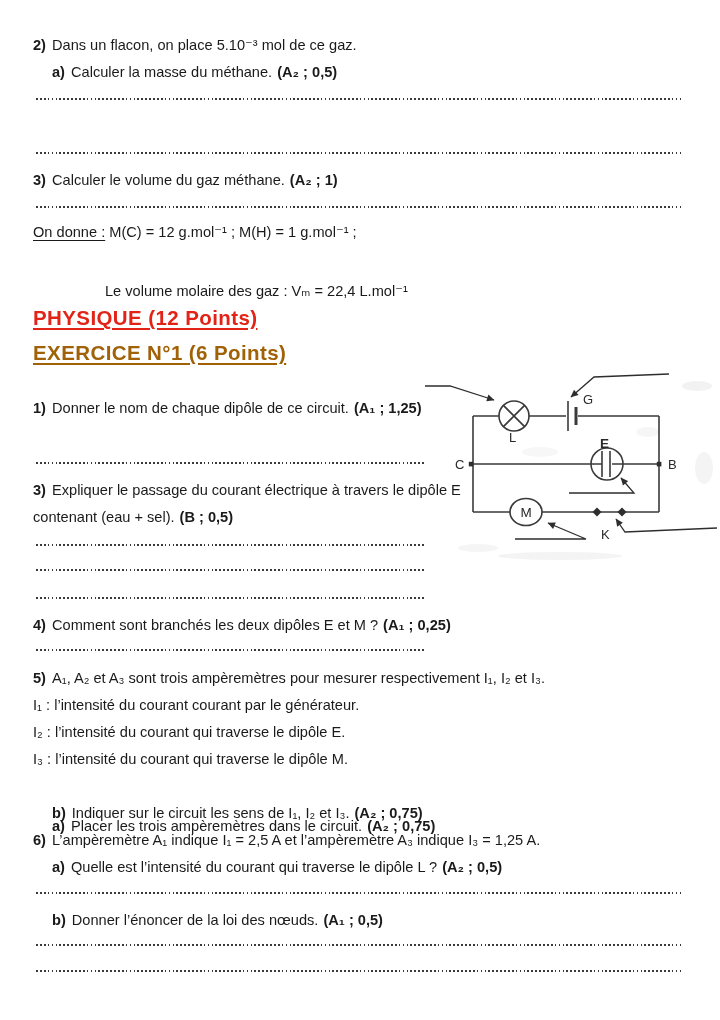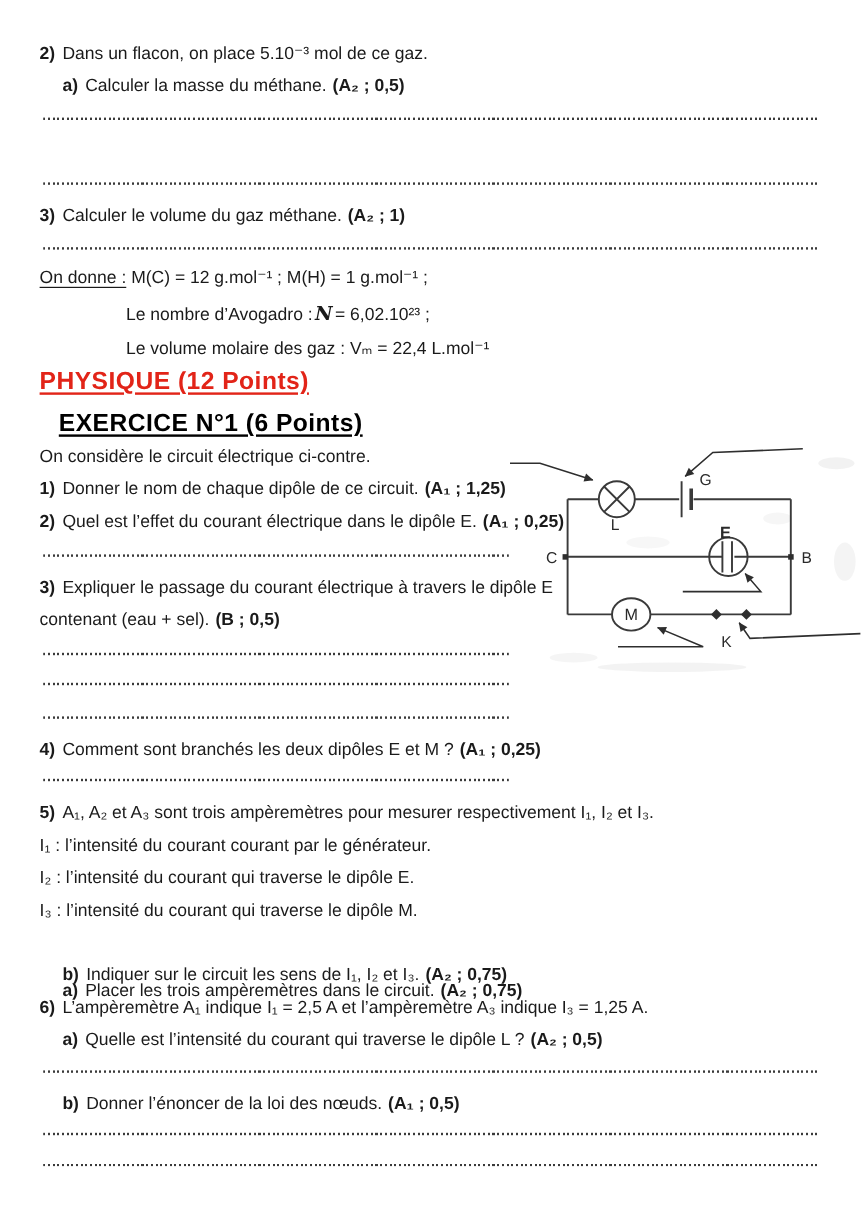--- a/index.html
+++ b/index.html
@@ -32,21 +32,21 @@
   }
   .dots-full{width:646px;}
   .dots-short{width:388px;}
   .heading{
     position:absolute;left:33px;height:28px;line-height:28px;
     font-weight:bold;font-size:20.5px;letter-spacing:0.4px;
     text-decoration:underline;text-underline-offset:3px;text-decoration-thickness:2px;
     white-space:nowrap;
   }
   .heading-red{color:#e22418;text-align:center;}
-  .heading-green{color:#000000;margin-left:16px;}
+  .heading-green{color:#a16207;}
   .footer{
     position:absolute;right:37px;top:981px;
     font-weight:bold;font-size:15px;color:#1f3864;white-space:nowrap;
   }
   .page-edge-line{position:absolute;left:0;top:1009px;width:720px;height:3px;background:#ababab;}
   .page-edge-shadow{position:absolute;left:0;top:1012px;width:720px;height:8px;background:#ededed;}
   .circuit{position:absolute;left:420px;top:366px;width:300px;height:196px;}
   .circuit svg{display:block;}
 </style>
 </head>
@@ -62,32 +62,29 @@
 
 
   <div class="dots dots-full" style="top:152px"></div>
 
   <div class="line l-main" style="top:167px"><span class="marker">3)</span><span>Calculer le volume du gaz méthane.</span><span class="score">(A₂ ; 1)</span></div>
 
   <div class="dots dots-full" style="top:206px"></div>
 
   <div class="line l-main" style="top:219px"><span class="u">On donne :</span> <span>M(C) = 12 g.mol⁻¹ ; M(H) = 1 g.mol⁻¹ ;</span></div>
 
-  <div class="line l-data" style="top:249px"><span>Le nombre d’Avogadro :</span><span class="script-n">N</span><span>= 6,02.10²³ ;</span></div>
 
   <div class="line l-data" style="top:278px"><span>Le volume molaire des gaz : Vₘ = 22,4 L.mol⁻¹</span></div>
 
   <div class="heading heading-red" style="top:304px">PHYSIQUE (12 Points)</div>
   <div class="heading heading-green" style="top:339px">EXERCICE N°1 (6 Points)</div>
 
-  <div class="line l-main" style="top:368px"><span>On considère le circuit électrique ci-contre.</span></div>
 
   <div class="line l-main" style="top:395px"><span class="marker">1)</span><span>Donner le nom de chaque dipôle de ce circuit.</span><span class="score">(A₁ ; 1,25)</span></div>
 
-  <div class="line l-main" style="top:422px"><span class="marker">2)</span><span>Quel est l’effet du courant électrique dans le dipôle E.</span><span class="score">(A₁ ; 0,25)</span></div>
 
   <div class="dots dots-short" style="top:462px"></div>
 
   <div class="line l-main" style="top:477px"><span class="marker">3)</span><span>Expliquer le passage du courant électrique à travers le dipôle E</span></div>
 
   <div class="line l-main" style="top:504px"><span>contenant (eau + sel).</span><span class="score">(B ; 0,5)</span></div>
 
   <div class="dots dots-short" style="top:544px"></div>
   <div class="dots dots-short" style="top:569px"></div>
   <div class="dots dots-short" style="top:597px"></div>

